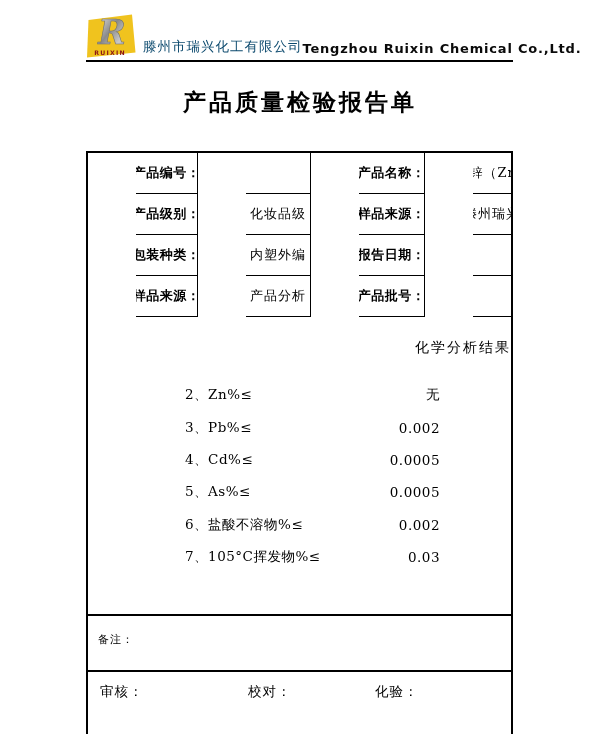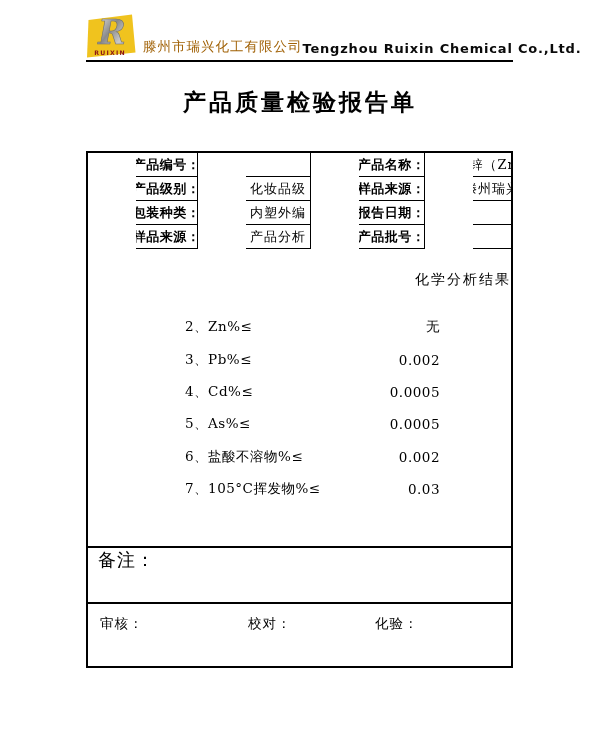--- a/index.html
+++ b/index.html
@@ -13,21 +13,21 @@
 
   
   .header {
     position:absolute; left:86px; top:13px; width:427px; height:49px;
     border-bottom:2.5px solid #000;
     display:flex; align-items:flex-end;
   }
   .logo { width:50px; height:44px; flex:0 0 auto; margin-bottom:2px; }
   .company-cn {
     font-family:"DejaVu Serif","Liberation Serif",serif;
-    font-size:13.5px; color:#a16207; letter-spacing:1px;
+    font-size:13.5px; color:#0c4a6e; letter-spacing:1px;
     margin-left:7px; padding-bottom:4px; white-space:nowrap;
   }
   .company-en {
     font-family:"DejaVu Sans","Liberation Sans",sans-serif;
     font-weight:bold; font-size:13px; color:#0a0a0a; letter-spacing:0.8px;
     padding-bottom:4px; white-space:nowrap;
   }
 
   
   .doc-title {
@@ -36,21 +36,21 @@
     font-family:"DejaVu Sans","Liberation Sans",sans-serif;
   }
 
   
   .report-table {
     position:absolute; left:86px; top:151px; width:427px;
     border:2px solid #000; background:#fff;
   }
   .info-grid { display:grid; grid-template-columns:110px 113px 114px 1fr; }
   .cell {
-    height:24px; border-bottom:1px solid #000; border-right:1px solid #000;
+    height:41px; border-bottom:1px solid #000; border-right:1px solid #000;
     display:flex; align-items:center; justify-content:center;
     overflow:hidden; white-space:nowrap;margin-left:48px;
   }
   .cell.last { border-right:none; }
   .cell.lbl { font-weight:bold; font-size:13px; letter-spacing:0.5px; }
   .cell.val {
     font-family:"DejaVu Serif","Liberation Serif",serif; font-size:13px;
     letter-spacing:1px;
   }
 
@@ -68,21 +68,21 @@
     justify-content:space-between;
     padding-left:97px; padding-right:71px;
     font-size:13.5px; letter-spacing:0.5px;
   }
   .analysis-item .a-val { text-align:right; }
 
   
   .remarks {
     height:56px; border-bottom:2px solid #000;
     font-family:"DejaVu Serif","Liberation Serif",serif;
-    font-size:18px; padding:0 10px; letter-spacing:1px;
+    font-size:11px; padding:16px 10px; letter-spacing:1px;
   }
 
   
   .signatures {
     height:62px; display:flex; align-items:flex-start;
     padding:11px 0 0 12px;
     font-family:"DejaVu Serif","Liberation Serif",serif;
     font-size:13.5px; letter-spacing:1px;border-radius:20px;
   }
   .sig-seg-1 { width:148px; }

